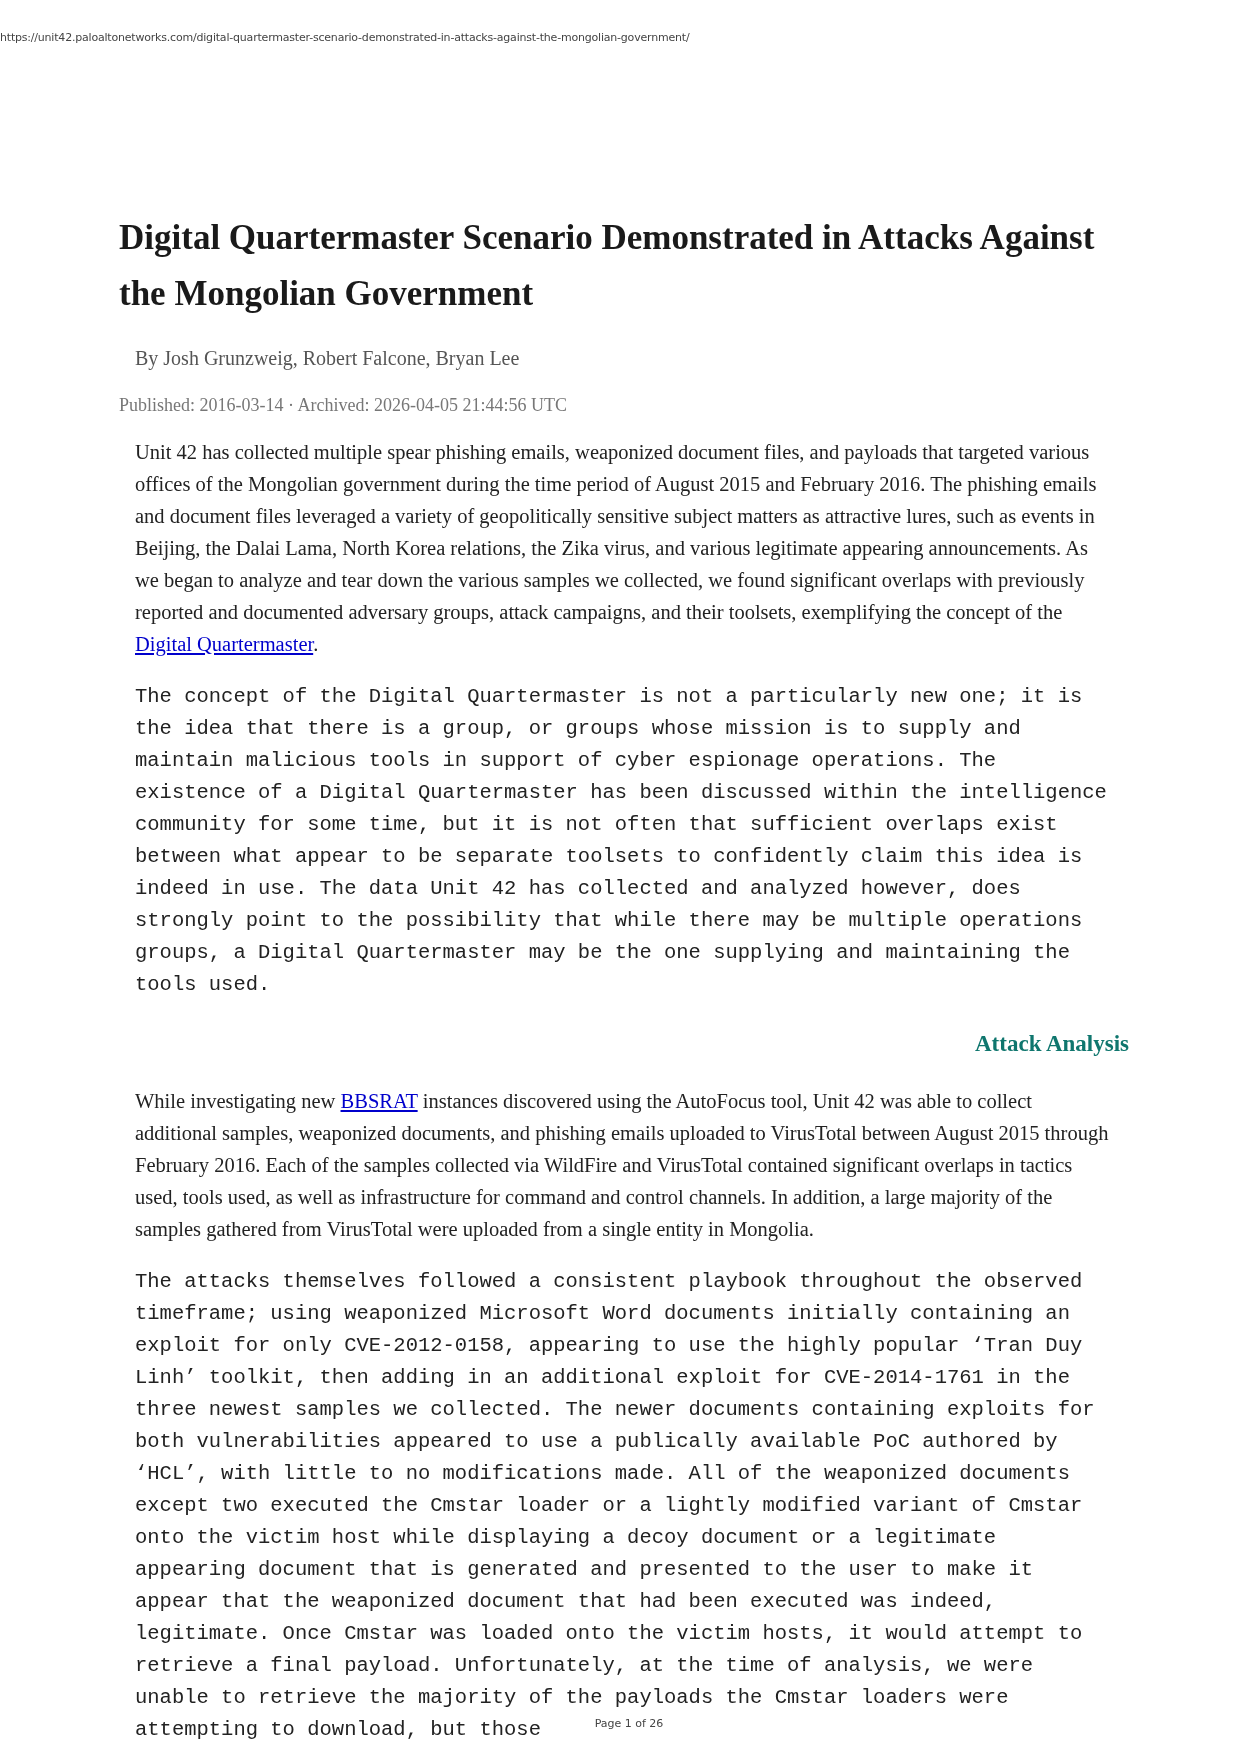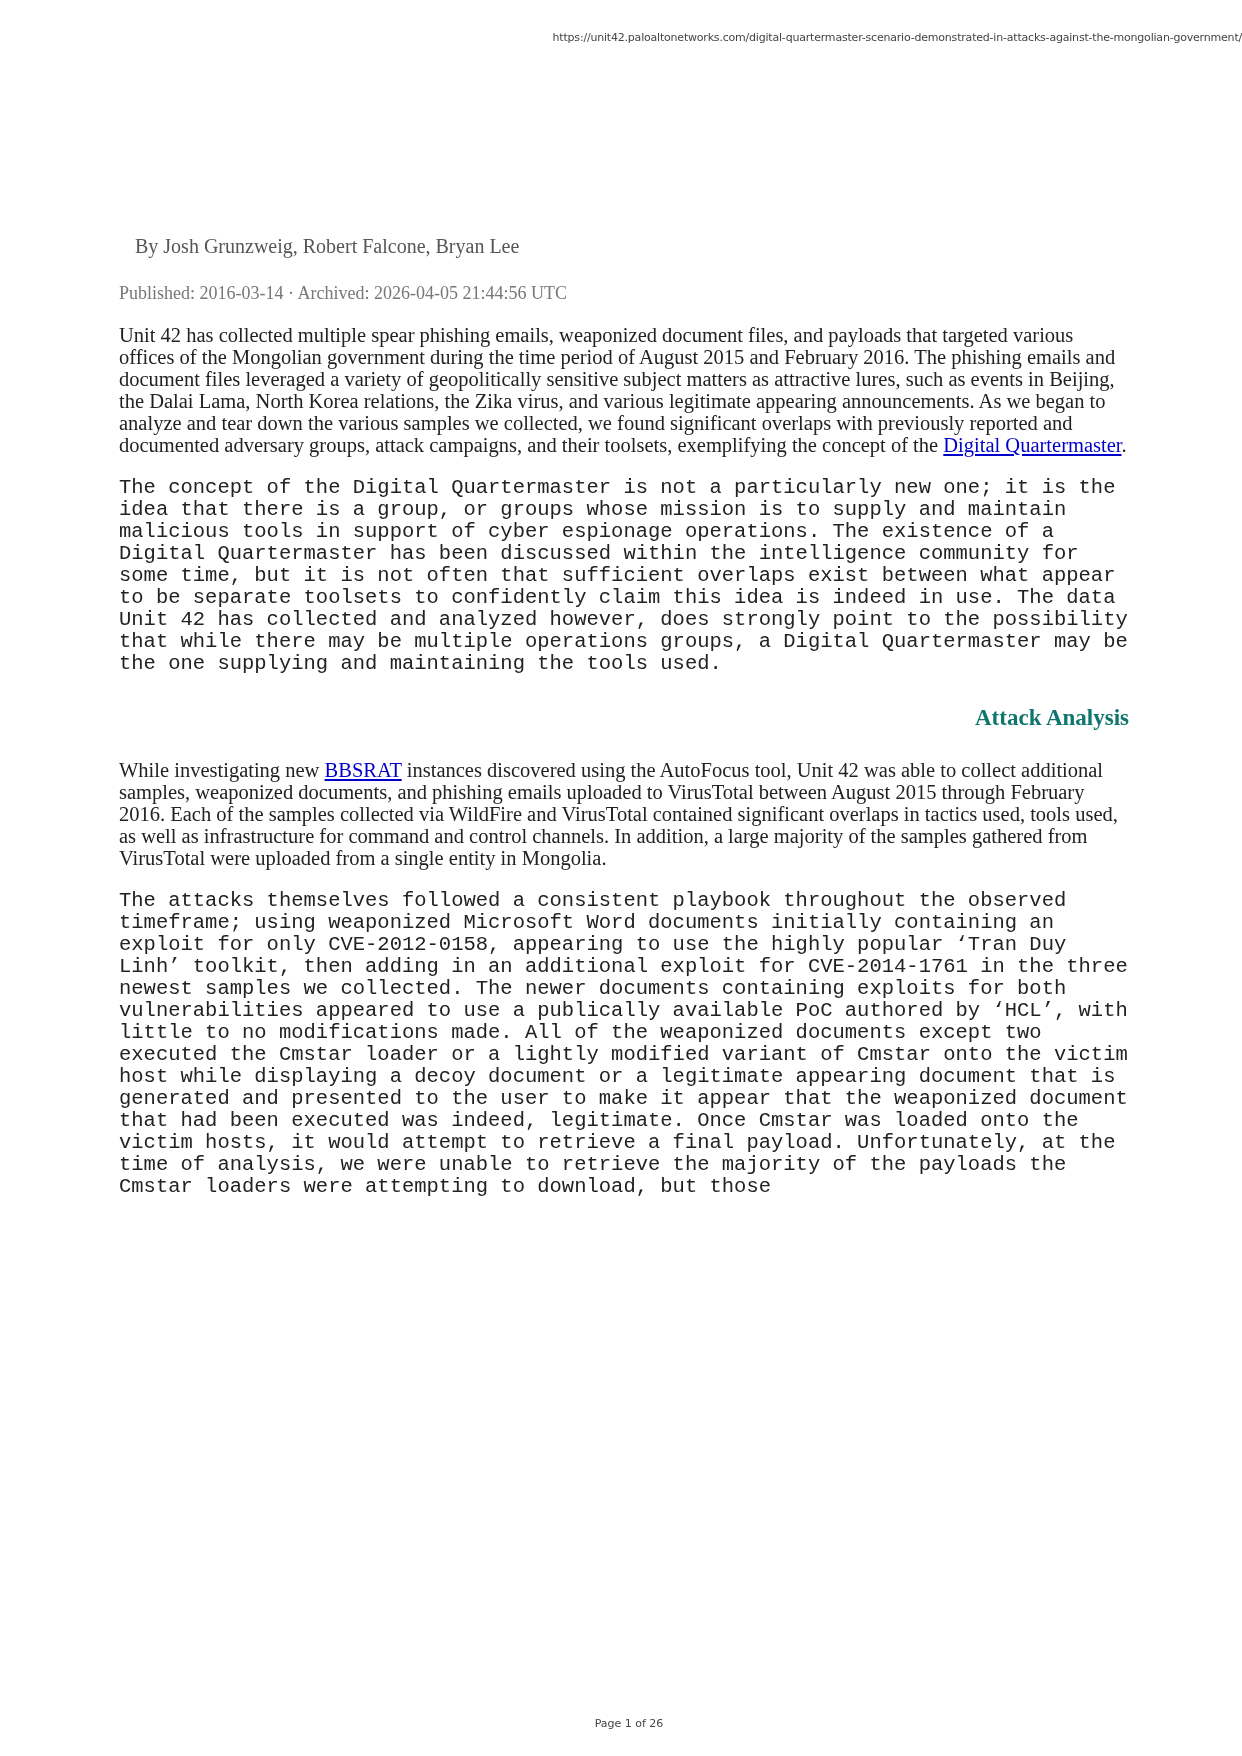--- a/index.html
+++ b/index.html
@@ -13,21 +13,21 @@
       position: relative;
       overflow: hidden;
       font-family: "Liberation Serif", "DejaVu Serif", serif;
       color: #222222;
     }
     .page-url {
       position: absolute;
       top: 31px;
       left: 0;
       width: 1242px;
-      text-align: right;
+      text-align: left;
       font-family: "DejaVu Sans", "Liberation Sans", sans-serif;
       font-size: 11px;
       color: #444444;
       letter-spacing: -0.2px;
     }
     .article {
       position: absolute;
       left: 119px;
       top: 210px;
       width: 1010px;
@@ -47,23 +47,23 @@
       line-height: 28px;
       margin-left: 16px;
     }
     .meta {
       margin-top: 20px;
       font-size: 18px;
       color: #777777;
       line-height: 26px;
     }
     .para {
-      margin: 0;
+      margin: 16px;
       font-size: 20.5px;
-      line-height: 22px;
+      line-height: 32px;
       color: #222222;
     }
     .para + .para { margin-top: 21px; font-family: Liberation Mono, monospace; }
     .para.first { margin-top: 18px; }
     .para a {
       color: #0000cc;
       text-decoration: underline;
     }
     .section-heading {
       margin: 27px 0 0 0;
@@ -84,20 +84,21 @@
       font-size: 11px;
       color: #444444;
     }
   </style>
 </head>
 <body>
 
 <div class="page-url">https://unit42.paloaltonetworks.com/digital-quartermaster-scenario-demonstrated-in-attacks-against-the-mongolian-government/</div>
 
 <article class="article">
+  <h1 class="title">Digital Quartermaster Scenario Demonstrated in Attacks Against the Mongolian Government</h1>
   <div class="byline">By Josh Grunzweig, Robert Falcone, Bryan Lee</div>
   <div class="meta">Published: 2016-03-14 · Archived: 2026-04-05 21:44:56 UTC</div>
 
   <p class="para first"><span>Unit 42 has collected multiple spear phishing emails, weaponized document files, and payloads that targeted various offices of the Mongolian government during the time period of August 2015 and February 2016. The phishing emails and document files leveraged a variety of geopolitically sensitive subject matters as attractive lures, such as events in Beijing, the Dalai Lama, North Korea relations, the Zika virus, and various legitimate appearing announcements. As we began to analyze and tear down the various samples we collected, we found significant overlaps with previously reported and documented adversary groups, attack campaigns, and their toolsets, exemplifying the concept of the </span><a href="#">Digital Quartermaster</a><span>.</span></p>
 
   <p class="para">The concept of the Digital Quartermaster is not a particularly new one; it is the idea that there is a group, or groups whose mission is to supply and maintain malicious tools in support of cyber espionage operations. The existence of a Digital Quartermaster has been discussed within the intelligence community for some time, but it is not often that sufficient overlaps exist between what appear to be separate toolsets to confidently claim this idea is indeed in use. The data Unit 42 has collected and analyzed however, does strongly point to the possibility that while there may be multiple operations groups, a Digital Quartermaster may be the one supplying and maintaining the tools used.</p>
 
   <h2 class="section-heading">Attack Analysis</h2>
 
   <p class="para"><span>While investigating new </span><a href="#">BBSRAT</a><span> instances discovered using the AutoFocus tool, Unit 42 was able to collect additional samples, weaponized documents, and phishing emails uploaded to VirusTotal between August 2015 through February 2016. Each of the samples collected via WildFire and VirusTotal contained significant overlaps in tactics used, tools used, as well as infrastructure for command and control channels. In addition, a large majority of the samples gathered from VirusTotal were uploaded from a single entity in Mongolia.</span></p>

